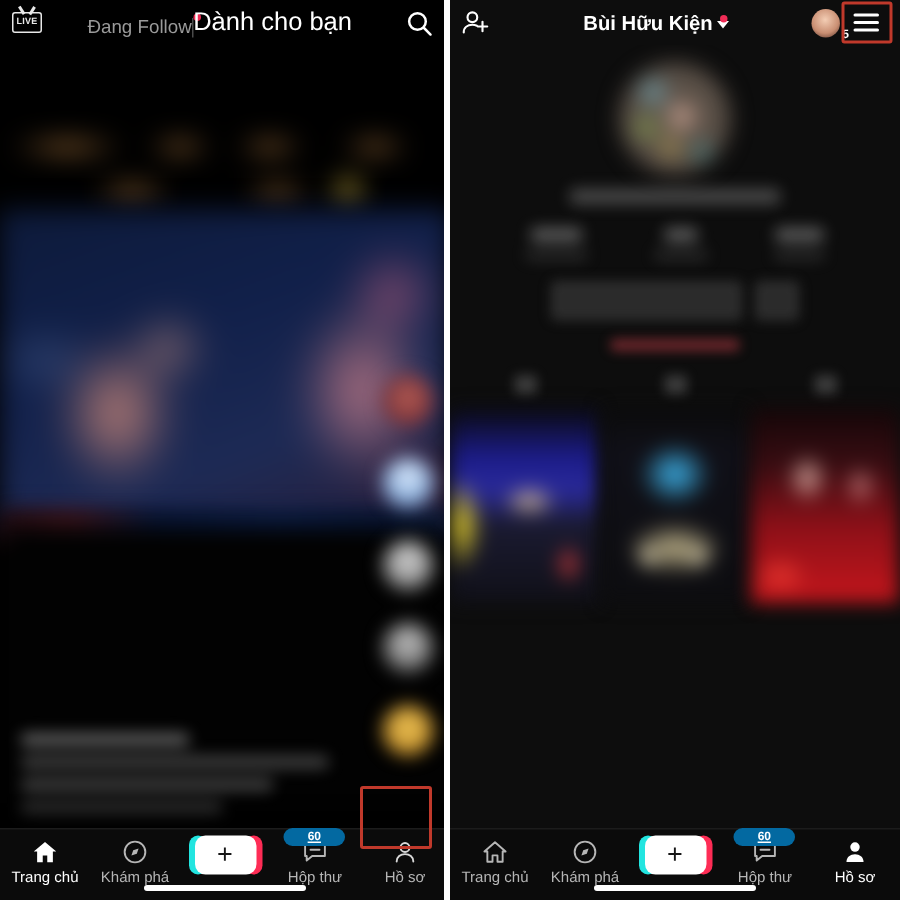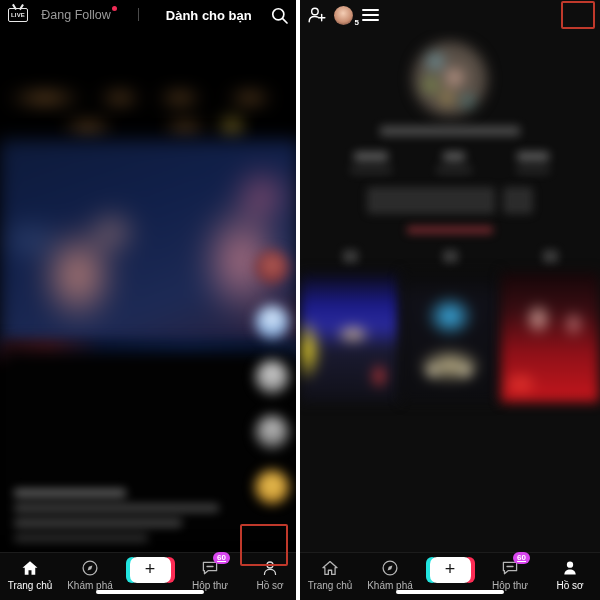--- a/index.html
+++ b/index.html
@@ -37,25 +37,25 @@
     position:absolute; top:0px; left:50%; transform:translateX(-50%);
     width:11px; height:5px;
   }
   .live-ant:before, .live-ant:after {
     content:""; position:absolute; width:1.6px; height:6px; background:#e8e8e8; top:-1px;
   }
   .live-ant:before { left:1px; transform:rotate(-32deg); }
   .live-ant:after  { right:1px; transform:rotate(32deg); }
 
   .feed-tabs {
-    flex:1; display:flex; align-items:flex-start; justify-content:center; gap:27px;
+    flex:1; display:flex; align-items:flex-end; justify-content:center; gap:0;
     position:relative;
   }
   .feed-tab { font-size:12.5px; color:#9a9a9a; position:relative; white-space:nowrap; }
-  .feed-tab.active { color:#ffffff; font-weight:bold; font-size:13px; }
+  .feed-tab.active { color:#ffffff; font-weight:normal; font-size:17px; }
   .tab-dot {
     position:absolute; top:-2px; right:-6px;
     width:5px; height:5px; border-radius:50%; background:#f02c56;
   }
   .tab-sep {
     width:1px; height:13px; background:#4a4a4a;
   }
   .search-icon {
     width:30px; height:30px; margin-right:6px;
     display:flex; align-items:center; justify-content:center;
@@ -252,22 +252,22 @@
     margin-top:-1px;
   }
   .create-btn:before, .create-btn:after {
     content:""; position:absolute; top:0; width:12px; height:26px; border-radius:7px; z-index:-1;
   }
   .create-btn:before { left:-4px; background:#22e5e0; }
   .create-btn:after  { right:-4px; background:#fe2c55; }
   .create-plus { font-size:18px; line-height:1; color:#161616; font-weight:300; margin-top:-2px; }
   .badge {
     position:absolute; top:-6px; right:-11px;
-    background:#d946ef; color:#fff; font-size:8px; font-weight:bold;
-    border-radius:8px; padding:1px 4px; line-height:1.2;text-decoration:underline;
+    background:#0369a1; color:#fff; font-size:8px; font-weight:bold;
+    border-radius:8px; padding:1px 16px; line-height:1.2;text-decoration:underline;
   }
   .home-bar {
     position:absolute; left:50%; transform:translateX(-50%); bottom:6px;
     width:108px; height:4px; border-radius:3px; background:#fff; z-index:45;
   }
 </style>
 </head>
 <body>
 
 <div class="screens">
@@ -418,20 +418,25 @@
 
     <div class="prof-top">
       <div class="addfriend-icon">
         <svg width="20" height="20" viewBox="0 0 24 24" fill="none" stroke="#ffffff" stroke-width="1.7">
           <circle cx="9.5" cy="7.8" r="3.9"></circle>
           <path d="M2.6 20 c0-4 3.1-6.2 6.9-6.2 c1.3 0 2.5.26 3.6.76" stroke-linecap="round"></path>
           <line x1="17.6" y1="11.4" x2="17.6" y2="19" stroke-linecap="round"></line>
           <line x1="13.8" y1="15.2" x2="21.4" y2="15.2" stroke-linecap="round"></line>
         </svg>
       </div>
+      <div class="prof-name-wrap">
+        <span class="prof-name">Bùi Hữu Kiện</span>
+        <span class="chev"></span>
+        <span class="name-dot"></span>
+      </div>
       <div class="mini-avatar">
         <span class="num">5</span>
       </div>
       <div class="hamburger-wrap">
         <div class="ham-line"></div>
         <div class="ham-line"></div>
         <div class="ham-line"></div>
       </div>
       <div class="hl-box" id="hl-hamburger"></div>
     </div>

